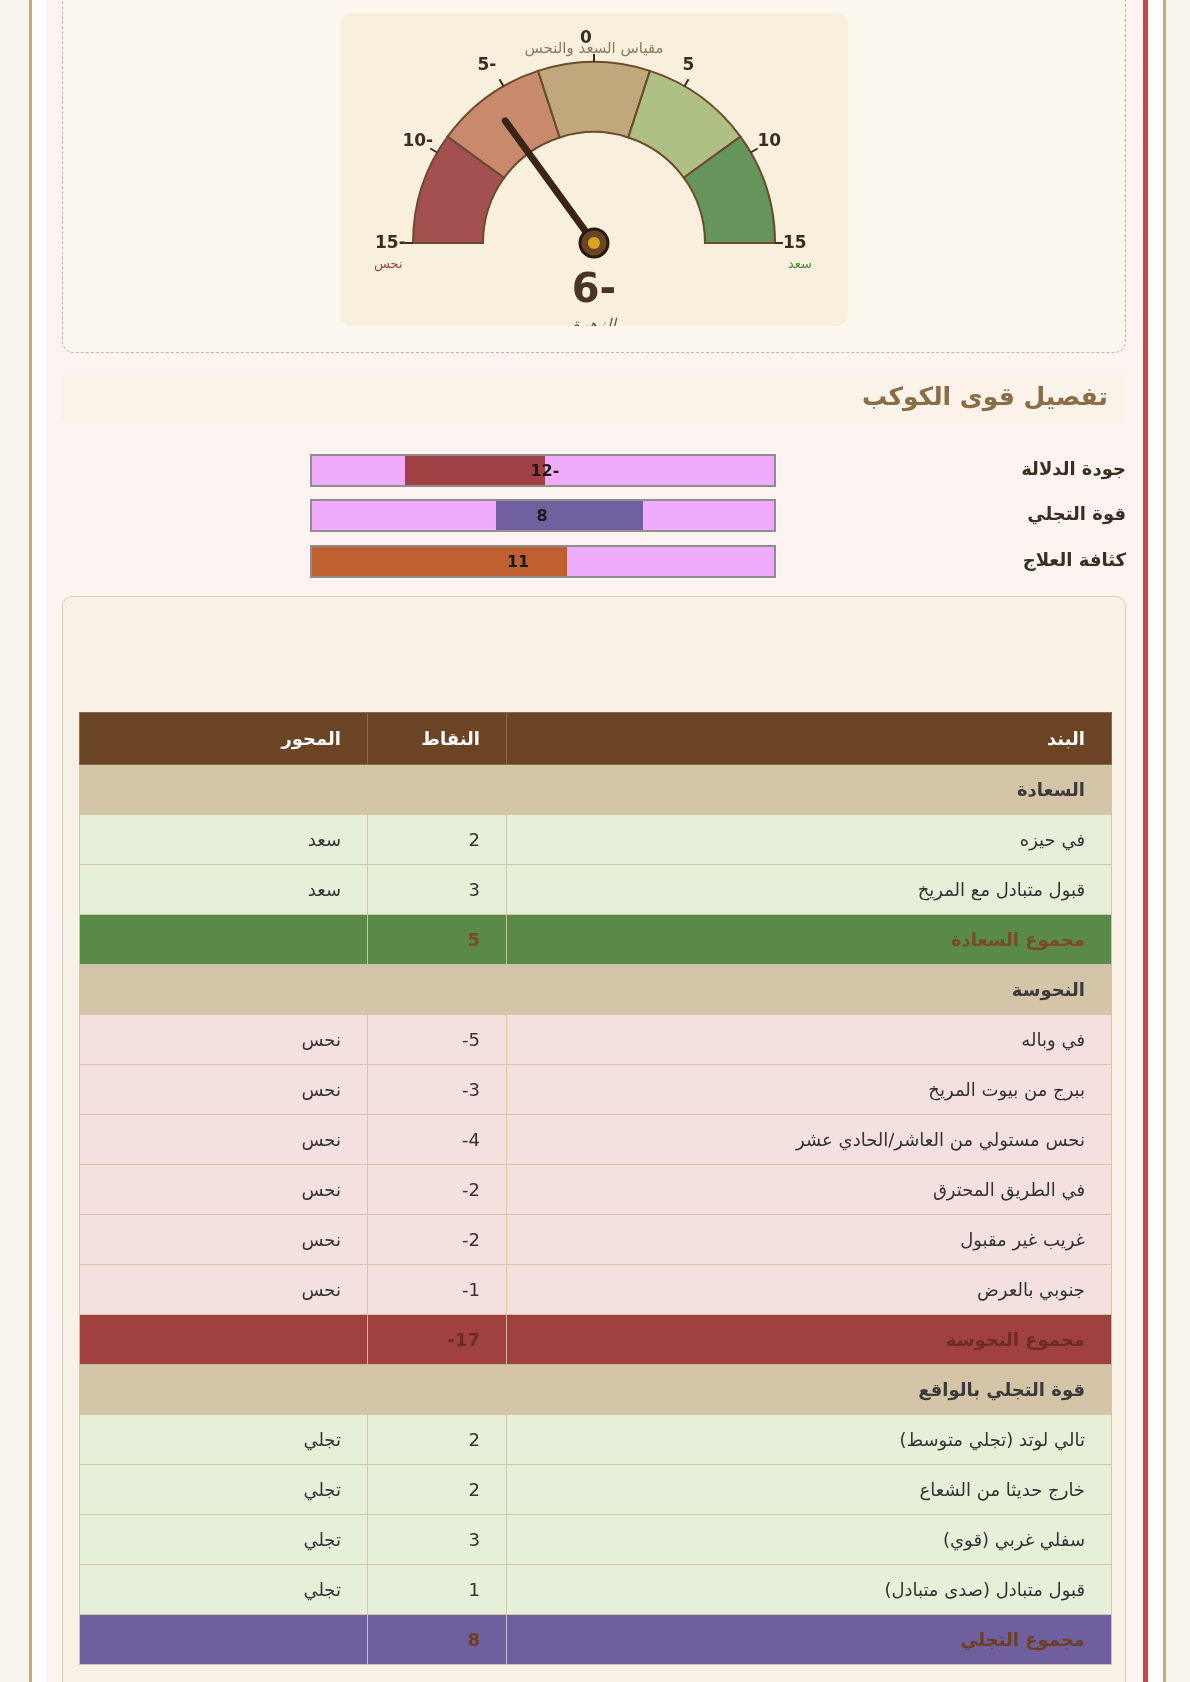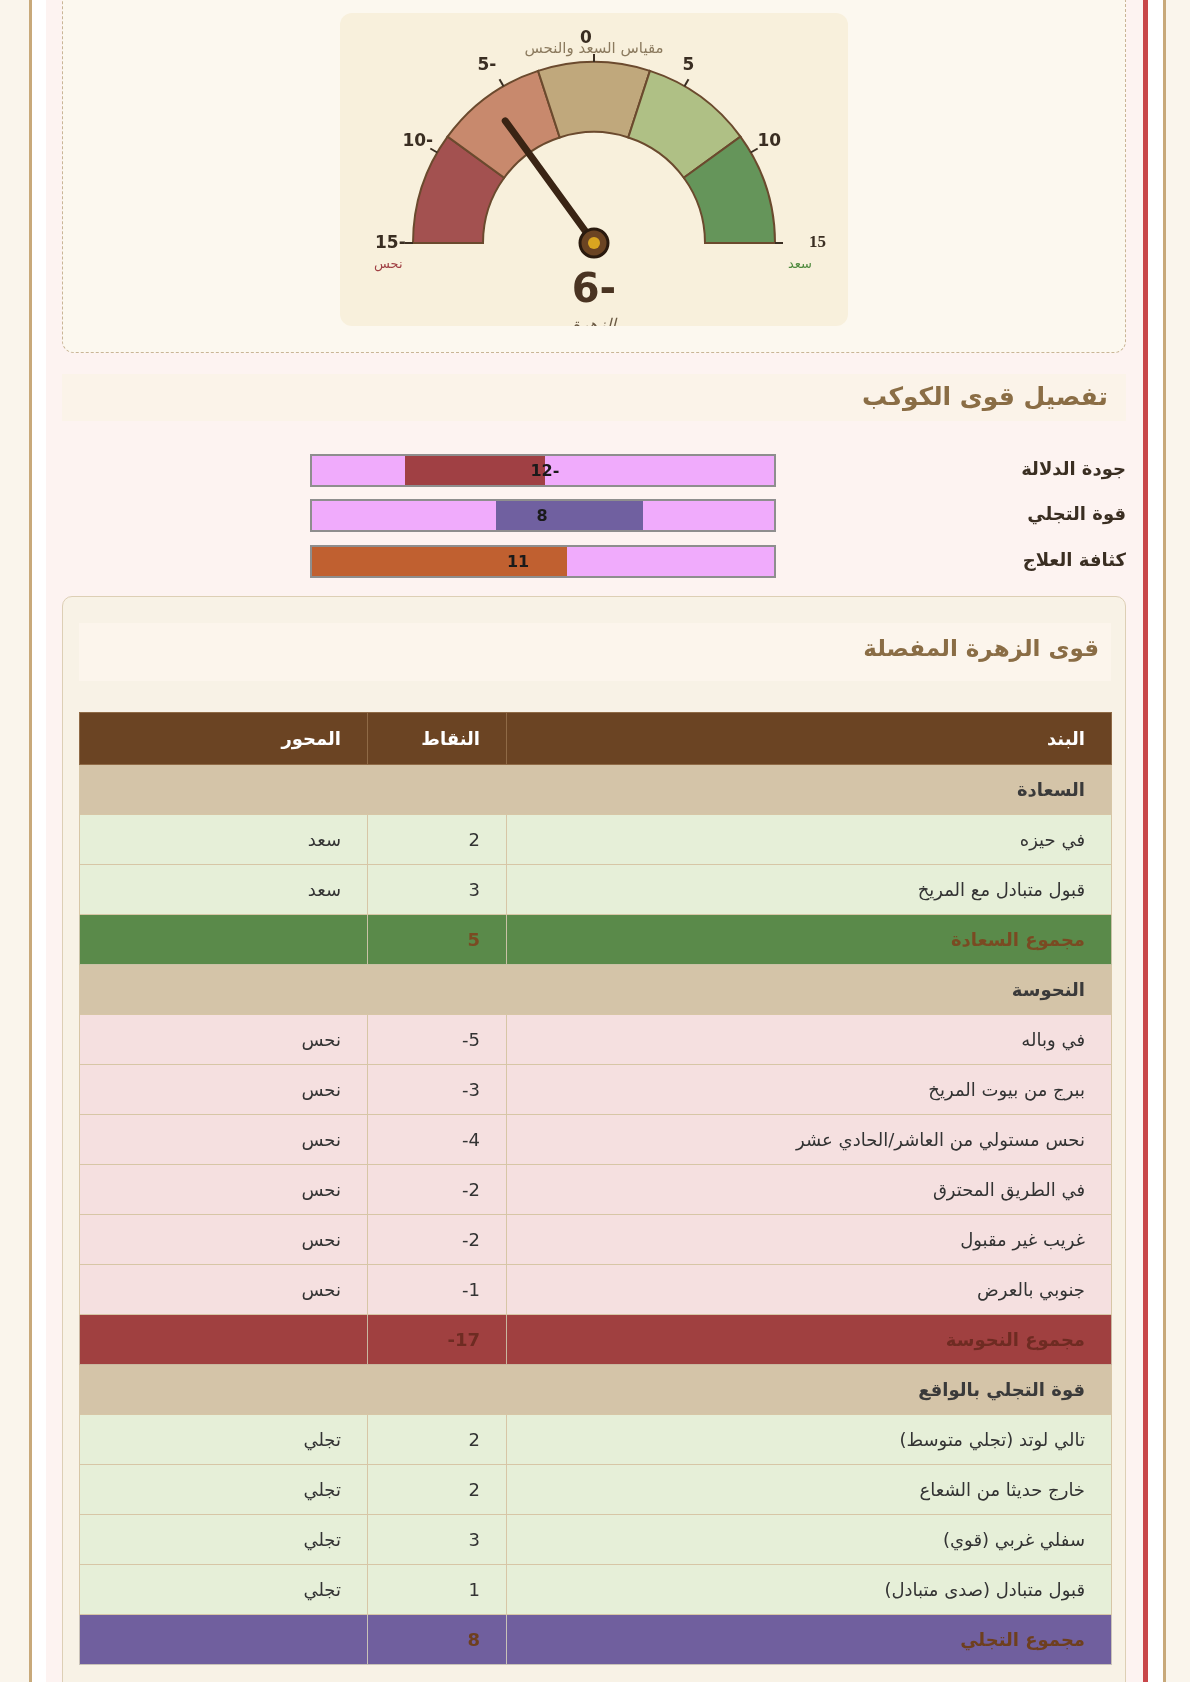--- a/index.html
+++ b/index.html
@@ -129,21 +129,21 @@
       <circle cx="254" cy="230" r="6" fill="#d9a520"></circle>
     </svg>
   <div class="gauge-title">مقياس السعد والنحس</div>
   <div id="tick-labels">
       <div class="tick-label" style="left: 35px; top: 219px;">15-</div>
       <div class="tick-label" style="left: 62.4648px; top: 116.5px;">10-</div>
       <div class="tick-label" style="left: 137.5px; top: 41.4648px;">5-</div>
       <div class="tick-label" style="left: 240px; top: 14px;">0</div>
       <div class="tick-label" style="left: 342.5px; top: 41.4648px;">5</div>
       <div class="tick-label" style="left: 417.535px; top: 116.5px;">10</div>
-      <div class="tick-label" style="left: 469px; top: 219px; font-family: Liberation Serif, serif;">15</div>
+      <div class="tick-label" style="left: 443px; top: 219px;">15</div>
     </div>
   <div class="end-label" id="left-end" style="left:34px;top:243px;color:#a04044;">نحس</div>
   <div class="end-label" id="right-end" style="left:448px;top:243px;color:#4f8a3e;">سعد</div>
   <div class="gauge-value">6-</div>
   <div class="gauge-planet">الزهرة</div>
 </div>
 
 <div class="section-head">
   <h2>تفصيل قوى الكوكب</h2>
 </div>
@@ -164,23 +164,20 @@
 </div>
 <div class="bar-row" style="top:545px;">
   <div class="bar-label">كثافة العلاج</div>
   <div class="bar-track">
     <div class="bar-fill" style="left: 0%; width: 55.1%; background: rgb(192, 96, 48);"></div>
     <div class="bar-value" style="left: 44.6%;">11</div>
   </div>
 </div>
 
 <div class="details-card">
-  <div class="details-head">
-    <h3>قوى الزهرة المفصلة</h3>
-  </div>
   <table class="forces">
     <colgroup>
       <col style="width:605px">
       <col style="width:139px">
       <col style="width:288px">
     </colgroup>
     <thead>
       <tr>
         <th>البند</th>
         <th>النقاط</th>

